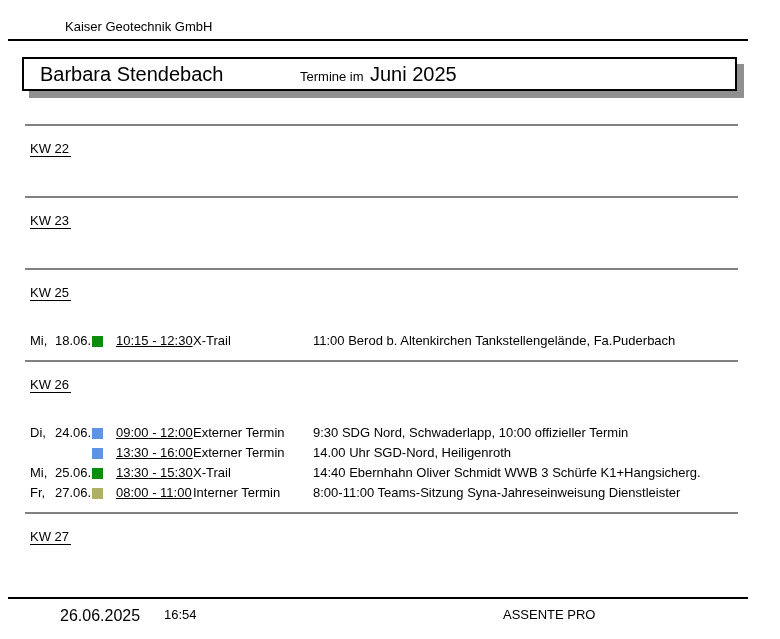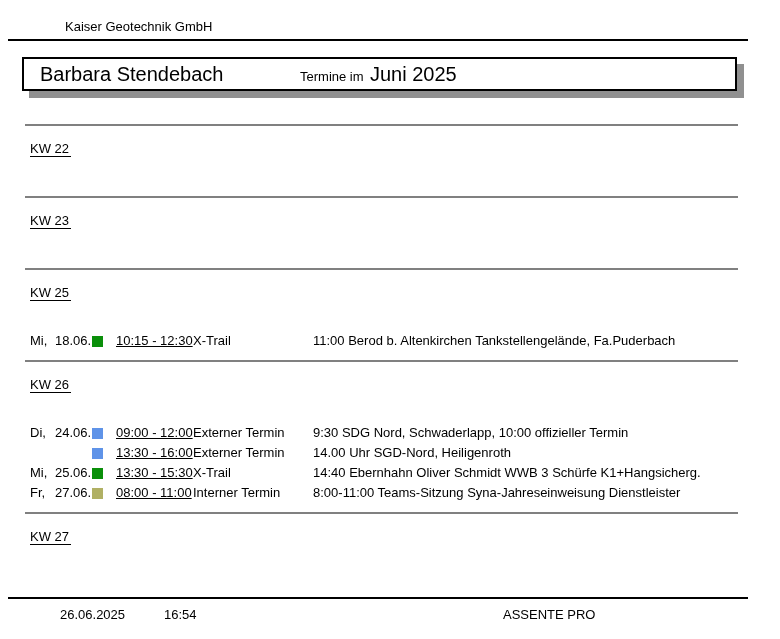--- a/index.html
+++ b/index.html
@@ -52,21 +52,21 @@
     width: 11px; height: 11px; display: inline-block;
   }
   .c-time   { left: 91px; text-decoration: underline; }
   .c-type   { left: 168px; }
   .c-desc   { left: 288px; }
 
   .footer-rule {
     position: absolute; left: 8px; top: 597px;
     width: 740px; height: 2px; background: #000;
   }
-  .print-date { position: absolute; left: 60px;  top: 607px; font-size: 13px; }
+  .print-date { position: absolute; left: 60px;  top: 607px; font-size: 16px; }
   .print-time { position: absolute; left: 164px; top: 607px; font-size: 13px; }
   .app-name   { position: absolute; left: 503px; top: 607px; font-size: 13px; }
 </style>
 </head>
 <body>
 
 <div class="company-name">Kaiser Geotechnik GmbH</div>
 <div class="header-rule"></div>
 
 <div class="title-box">

